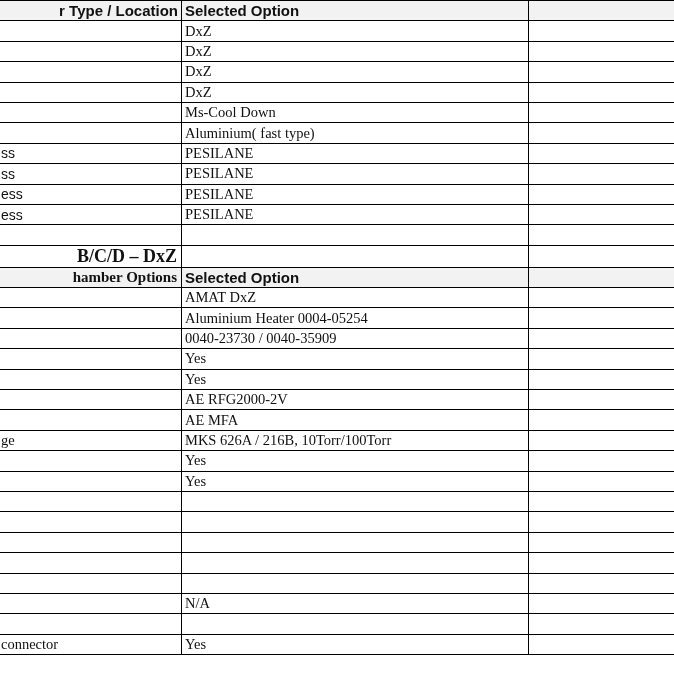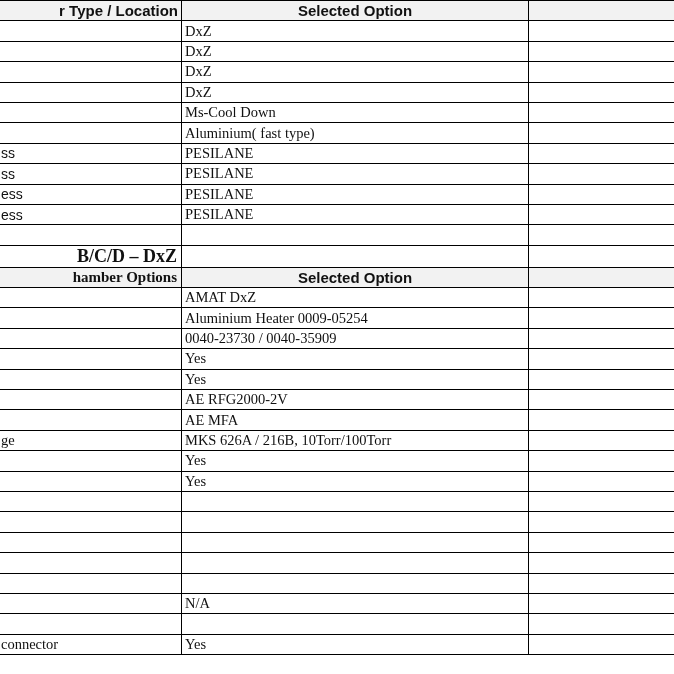--- a/index.html
+++ b/index.html
@@ -4,21 +4,21 @@
   <style>
     html, body { margin: 0; padding: 0; background: #ffffff; }
     body { width: 674px; height: 674px; overflow: hidden; position: relative; }
     .sheet { position: absolute; left: -60px; top: 0; width: 800px; }
     table { border-collapse: collapse; table-layout: fixed; width: 800px; }
     col.c1 { width: 241px; }
     col.c2 { width: 347px; }
     col.c3 { width: 212px; }
     td { border: 1.5px solid #000; height: 19.4px; padding: 0 3px; vertical-align: middle;
          font-family: "Liberation Serif", serif; font-size: 14.5px; color: #111; white-space: nowrap; overflow: hidden; }
-    tr.hdr td { background: #f2f2f2; font-family: "Liberation Sans", sans-serif; font-weight: bold; font-size: 15px; text-align: center; }
+    tr.hdr td { background: #f2f2f2; font-family: "Liberation Sans", sans-serif; font-weight: bold; font-size: 15px; }
     tr.hdr td.serifhdr { font-family: "Liberation Serif", serif; text-align: right; padding-right: 4px; }
     tr.hdr td.left { text-align: right; }
     tr.section td.title { font-family: "Liberation Serif", serif; font-weight: bold; font-size: 18px; text-align: right; padding-right: 4px; }
     tr.section td { border-left: none; }
     tr.section td.title { border-right: 1.5px solid #000; }
     .c1 { text-align: right; }
     td.lbl { font-family: "Liberation Sans", sans-serif; font-size: 14px; text-align: left; padding-left: 60px; }
     td.lbl-serif { font-family: "Liberation Serif", serif; font-size: 14.5px; text-align: left; padding-left: 60px; }
   </style>
 </head>
@@ -104,21 +104,21 @@
         <td>Selected Option</td>
         <td style="text-align:right;padding-right:2px;">Rema</td>
       </tr>
       <tr>
           <td class="lbl-serif"></td>
           <td>AMAT DxZ</td>
           <td></td>
         </tr>
       <tr>
           <td class="lbl-serif"></td>
-          <td>Aluminium Heater 0009-05254</td>
+          <td>Aluminium Heater 0004-05254</td>
           <td></td>
         </tr>
       <tr>
           <td class="lbl-serif"></td>
           <td>0040-23730 / 0040-35909</td>
           <td></td>
         </tr>
       <tr>
           <td class="lbl-serif"></td>
           <td>Yes</td>

